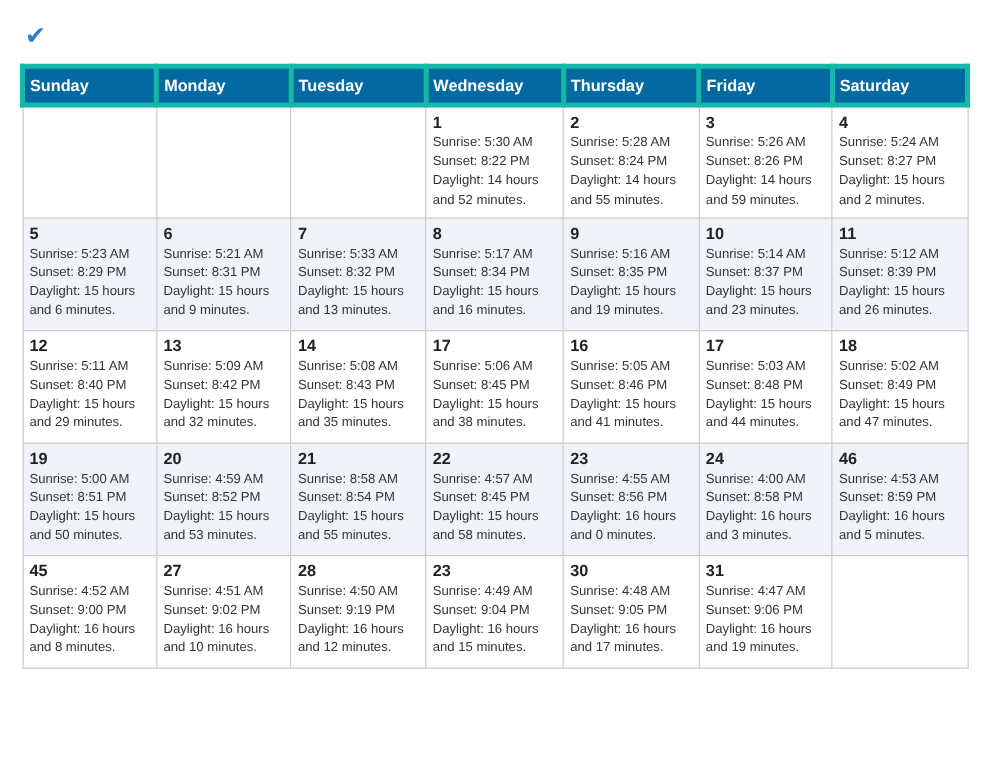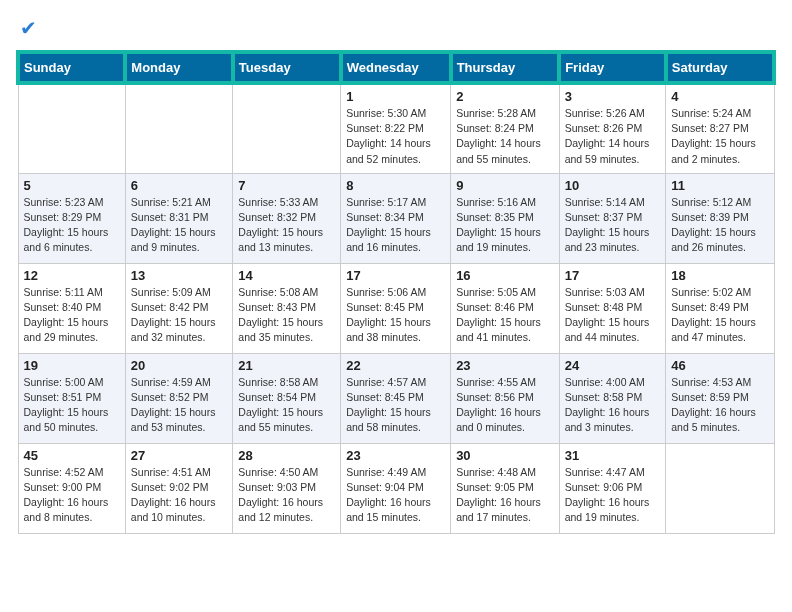--- a/index.html
+++ b/index.html
@@ -313,21 +313,21 @@
         <td>
           <div class="day-num">27</div>
           <div class="day-info">Sunrise: 4:51 AM
 Sunset: 9:02 PM
 Daylight: 16 hours
 and 10 minutes.</div>
         </td>
         <td>
           <div class="day-num">28</div>
           <div class="day-info">Sunrise: 4:50 AM
-Sunset: 9:03 PM
+Sunset: 9:19 PM
 Daylight: 16 hours
 and 12 minutes.</div>
         </td>
         <td>
           <div class="day-num">23</div>
           <div class="day-info">Sunrise: 4:49 AM
 Sunset: 9:04 PM
 Daylight: 16 hours
 and 15 minutes.</div>
         </td>

